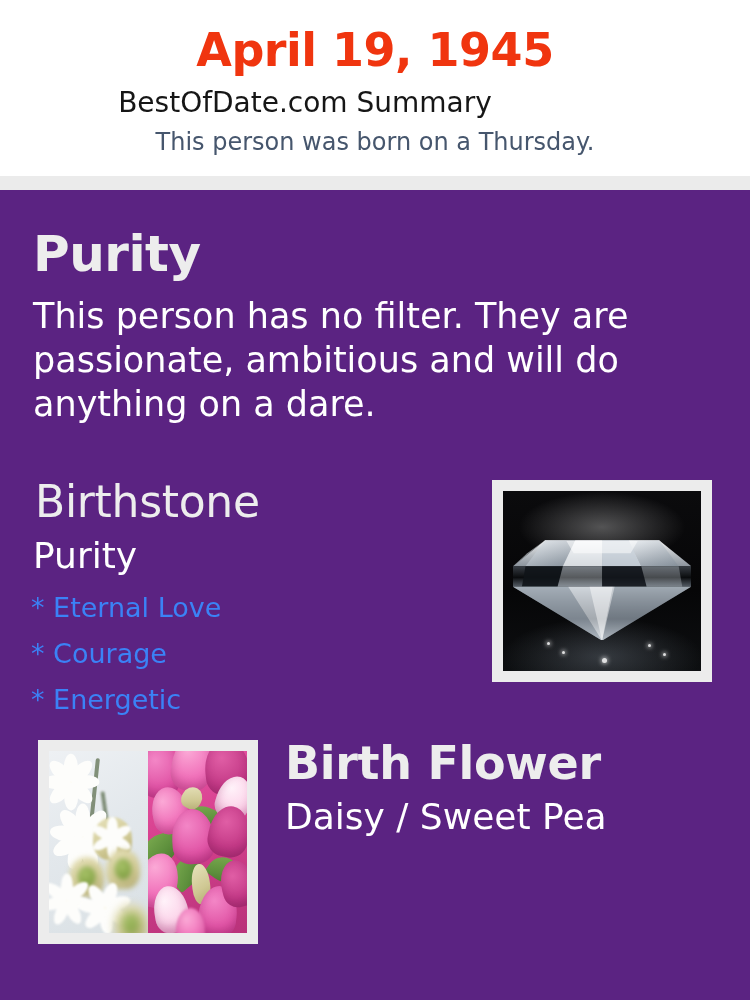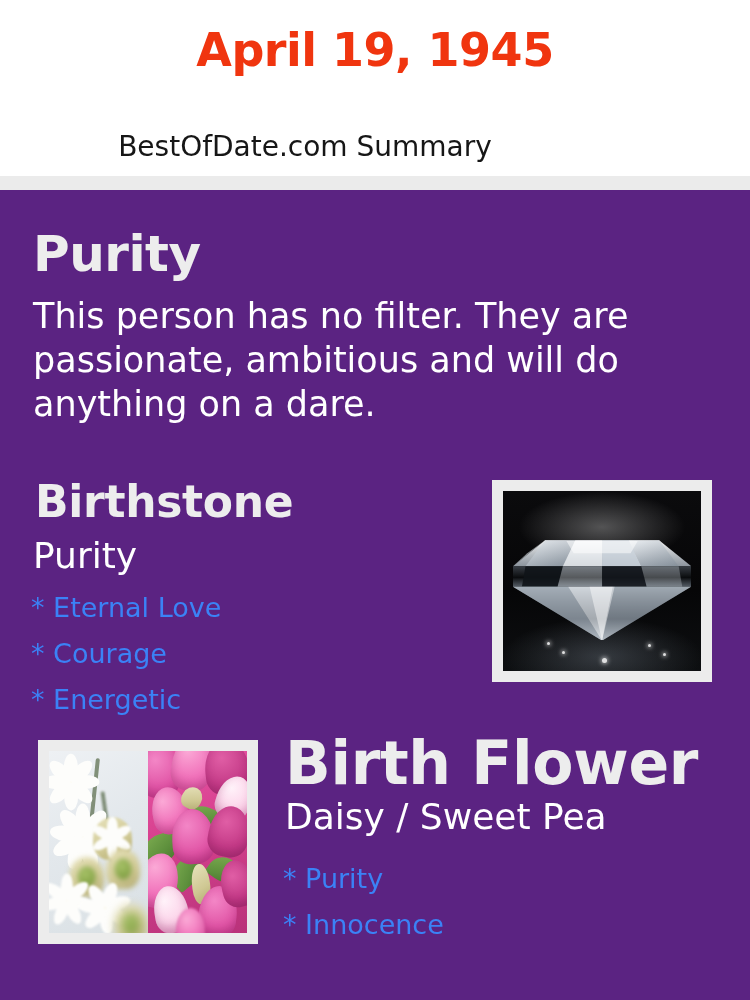--- a/index.html
+++ b/index.html
@@ -40,21 +40,20 @@
     color: #f0350f;
   }
   .header-site {
     position: absolute;
     left: 0; top: 85px;
     width: 610px;
     font-size: 28px;
     font-weight: normal;
     line-height: 36px;
     color: #161616;
-    margin-top: 44px;
   }
   .header-weekday {
     position: absolute;
     left: 0; top: 126px;
     width: 750px;
     font-size: 24px;
     font-weight: normal;
     line-height: 32px;
     color: #46566d;
   }
@@ -93,21 +92,21 @@
     font-weight: normal;
     line-height: 44px;
     color: #ffffff;
   }
 
   
   .stone-title {
     position: absolute;
     left: 35px; top: 475px;
     font-size: 44px;
-    font-weight: bold;
+    font-weight: normal;
     line-height: 54px;
     letter-spacing: -0.3px;
     color: #ededed;
   }
   .stone-name {
     position: absolute;
     left: 33px; top: 533px;
     font-size: 36px;
     font-weight: normal;
     line-height: 46px;
@@ -161,21 +160,21 @@
     background: #ffffff;
     border-radius: 50%;
     opacity: 0.85;
     box-shadow: 0 0 4px 1px rgba(255,255,255,0.7);
   }
 
   
   .flower-title {
     position: absolute;
     left: 285px; top: 735px;
-    font-size: 60px;
+    font-size: 46px;
     font-weight: bold;
     line-height: 56px;
     letter-spacing: -0.3px;
     color: #ededed;
   }
   .flower-name {
     position: absolute;
     left: 285px; top: 794px;
     font-size: 36px;
     font-weight: normal;
@@ -271,20 +270,21 @@
   }
 </style>
 </head>
 <body>
 
 <div class="page">
 
   <div class="header">
     <div class="header-date">April 19, 1945</div>
     <div class="header-site">BestOfDate.com Summary</div>
+    <div class="header-weekday">This person was born on a Thursday.</div>
   </div>
 
   <div class="divider-band"></div>
 
   <div class="body-panel"></div>
 
   <div class="zodiac-title">Purity</div>
   <div class="zodiac-desc">This person has no filter. They are passionate, ambitious and will do anything on a dare.</div>
 
   <div class="stone-title">Birthstone</div>
@@ -345,24 +345,20 @@
       <div class="sparkle" style="left:22%; top:84%;"></div>
       <div class="sparkle" style="left:30%; top:89%;"></div>
       <div class="sparkle" style="left:73%; top:85%;"></div>
       <div class="sparkle" style="left:81%; top:90%;"></div>
       <div class="sparkle" style="left:50%; top:93%; width:5px; height:5px;"></div>
     </div>
   </div>
 
   <div class="flower-title">Birth Flower</div>
   <div class="flower-name">Daisy / Sweet Pea</div>
-  <div class="flower-traits">
-    <div class="trait">* Purity</div>
-    <div class="trait">* Innocence</div>
-  </div>
 
   <div class="flower-frame">
     <div class="flower-photo">
 
       <div class="daisy-half">
         <div class="stem" style="left:42%; top:4%; width:4px; height:52%; transform:rotate(6deg);"></div>
         <div class="stem blur1" style="left:58%; top:22%; width:4px; height:44%; transform:rotate(-8deg);"></div>
         <div class="stem blur2" style="left:30%; top:44%; width:5px; height:40%; transform:rotate(10deg);"></div>
         <div class="daisy" style="left:-2%; top:2%; width:48%; height:30%;">
           <div class="core" style="width:40%; height:40%;"></div>

